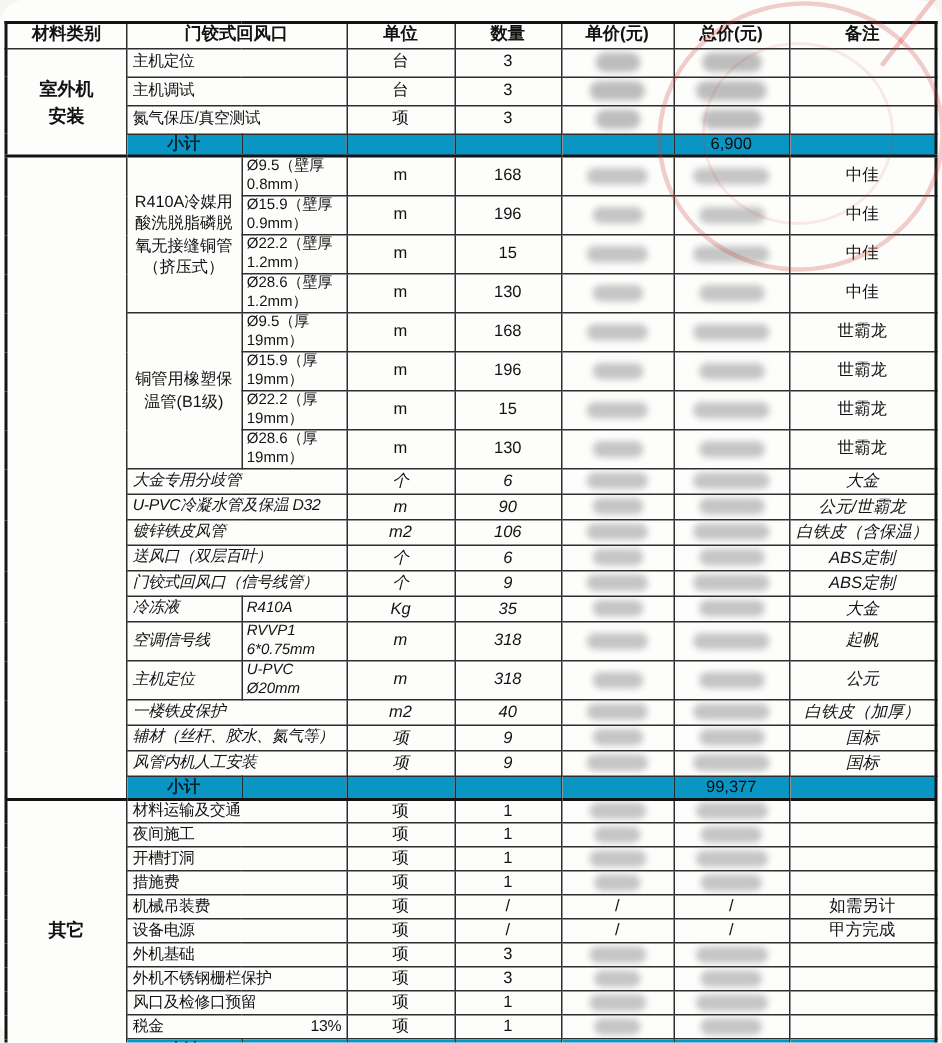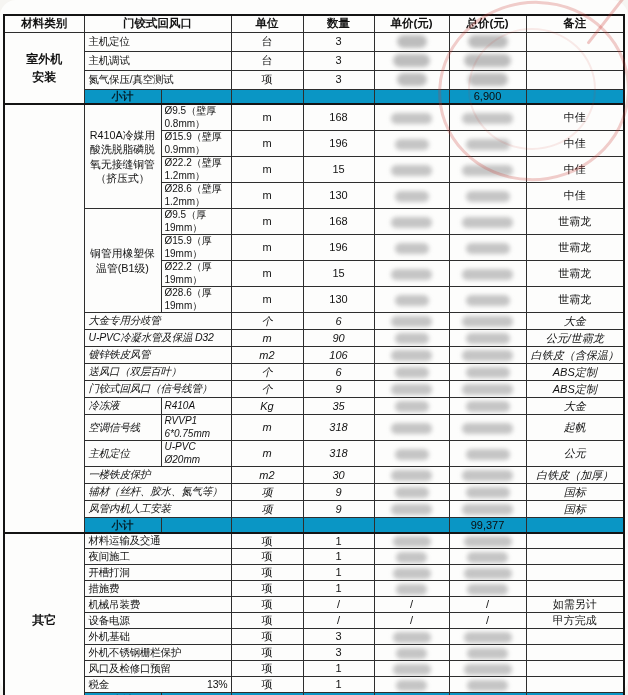--- a/index.html
+++ b/index.html
@@ -255,21 +255,21 @@
           <td class="sp">U-PVC Ø20mm</td>
           <td>m</td>
           <td>318</td>
           <td><span class="blur" style="width: 34px;"></span></td>
           <td><span class="blur" style="width: 44px;"></span></td>
           <td>公元</td>
         </tr>
         <tr class="ri">
           <td class="nm" colspan="2">一楼铁皮保护</td>
           <td>m2</td>
-          <td>30</td>
+          <td>40</td>
           <td><span class="blur" style="width: 41px;"></span></td>
           <td><span class="blur" style="width: 51px;"></span></td>
           <td>白铁皮（加厚）</td>
         </tr>
         <tr class="ri">
           <td class="nm" colspan="2">辅材（丝杆、胶水、氮气等）</td>
           <td>项</td>
           <td>9</td>
           <td><span class="blur" style="width: 34px;"></span></td>
           <td><span class="blur" style="width: 44px;"></span></td>

